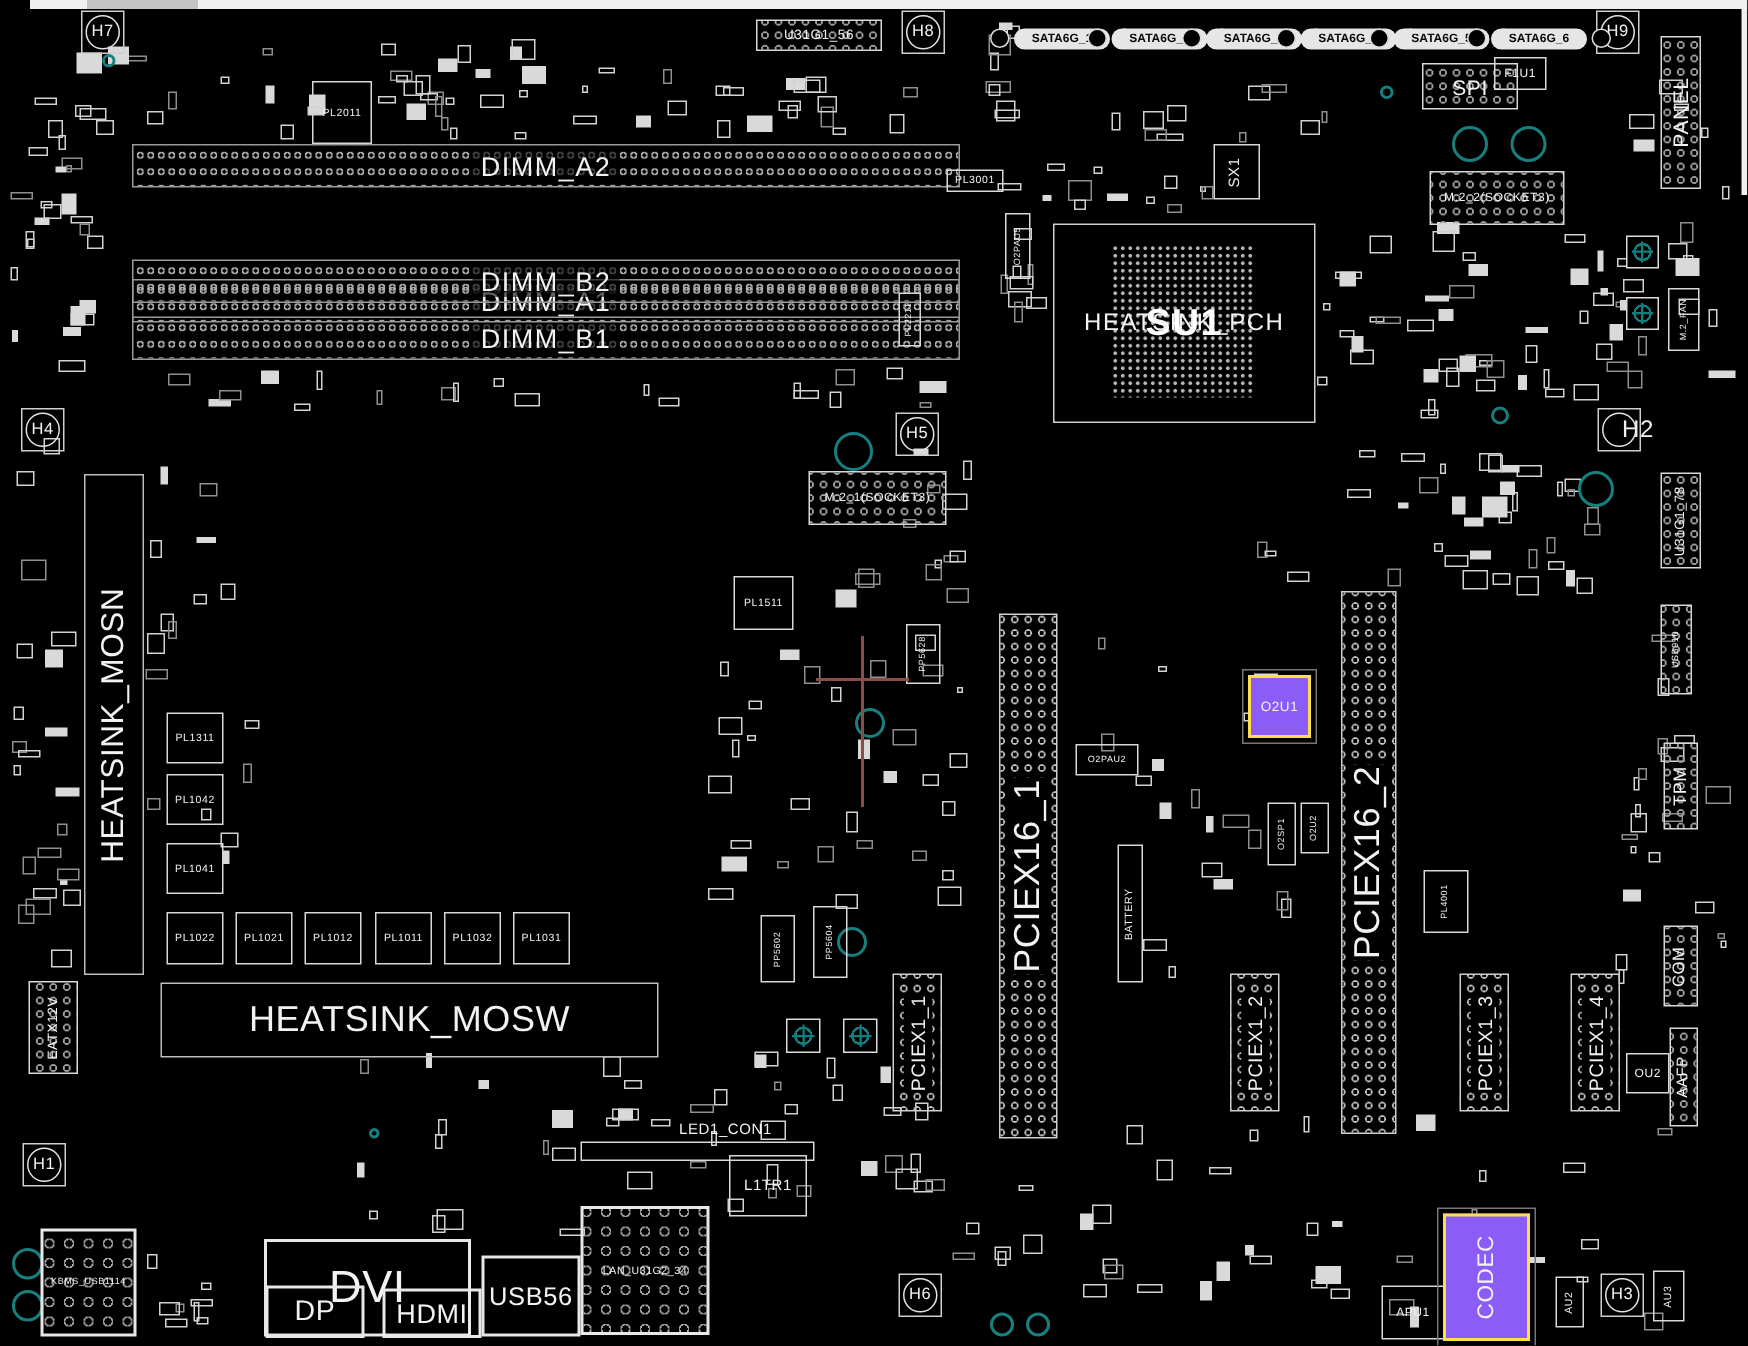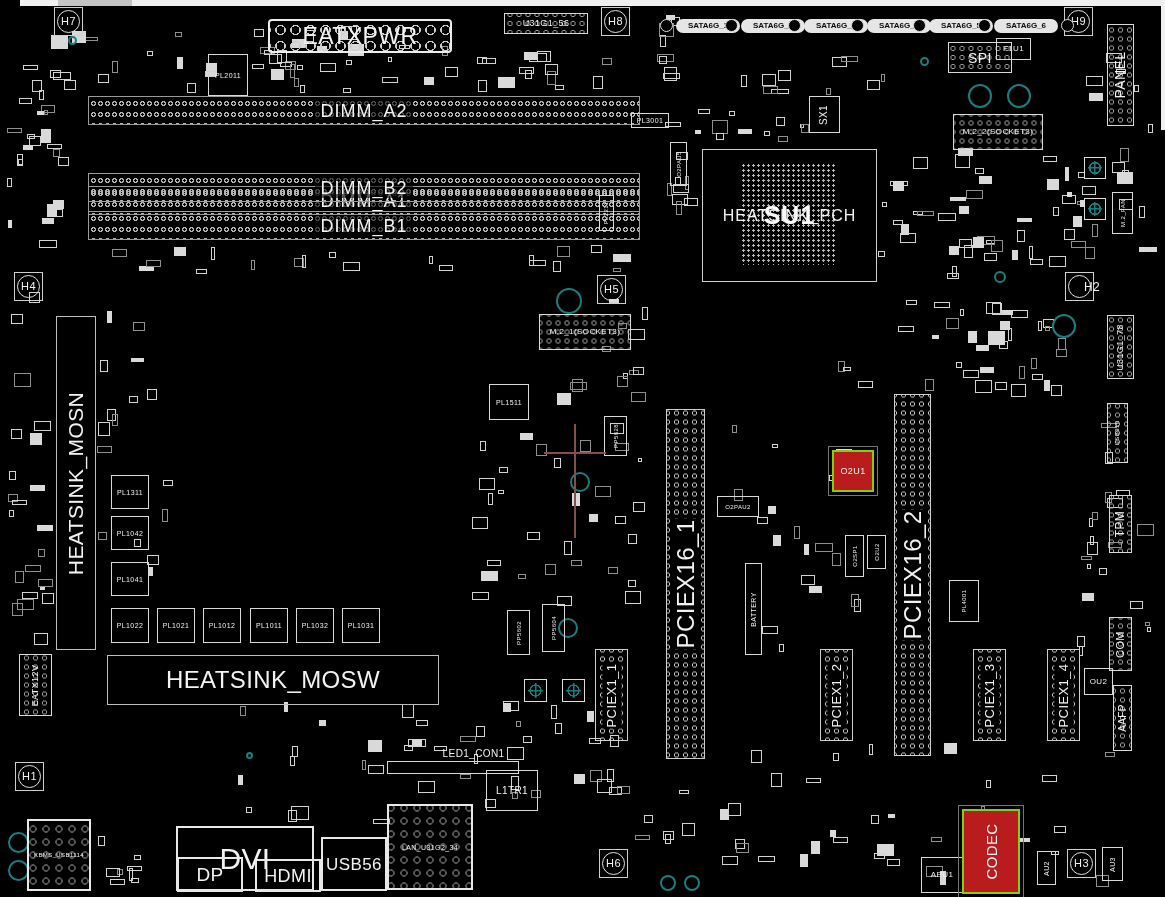--- a/index.html
+++ b/index.html
@@ -27,21 +27,21 @@
   .s-socket .lbl{background:rgba(0,0,0,.45);padding:1px 4px;letter-spacing:1px;}
   .s-pch{border:1px solid #cfcfcf;}
   .s-pch .lbl{z-index:3;letter-spacing:1px;}
   .s-pch .lbl2{position:absolute;color:#fff;z-index:2;font-weight:bold;letter-spacing:1px;}
   .dots{position:absolute;background-image:radial-gradient(circle,#b9b9b9 1px,transparent 1.4px);background-size:5px 5px;z-index:1;}
   .s-heatsink{border:1px solid #bdbdbd;}
   .s-io{border:2px solid #e8e8e8;}
   .s-io-dots{border:2px solid #e8e8e8;
     background-image:radial-gradient(circle,transparent 2.4px,#ababab 2.4px,#ababab 3.4px,transparent 3.5px);
     background-size:13px 13px;background-position:center;}
-  .s-chip{border:2px solid #84cc16;outline:1px solid #777;outline-offset:3px;background:#b91c1c;}
+  .s-chip{border:2px solid #fde047;outline:1px solid #777;outline-offset:3px;background:#8b5cf6;}
   .s-marker{border:1px solid #cfcfcf;}
   .s-marker::before{content:"";position:absolute;inset:2px;border:1.5px solid #e2e2e2;border-radius:50%;}
   .s-pill{background:#e6e6e6;border-radius:7px;}
   .s-pill .lbl{color:#0a0a0a;font-weight:bold;letter-spacing:0;}
   .s-pill::before,.s-pill::after{content:"";position:absolute;width:11px;height:11px;border:1.5px solid #dcdcdc;
     border-radius:50%;background:#000;top:50%;margin-top:-7px;}
   .s-pill::before{left:-16px;} .s-pill::after{right:-16px;}
   .s-label-above{border:1px solid #d8d8d8;}
   .s-label-above .lbl{position:absolute;bottom:calc(100% + 3px);left:42%;}
   .dcr{position:absolute;box-sizing:border-box;z-index:1;}
@@ -516,23 +516,20 @@
     <div class="ring" style="left: 660px; top: 875px; width: 16px; height: 16px;"></div>
     <div class="ring" style="left: 684px; top: 875px; width: 16px; height: 16px;"></div>
     <div class="ring" style="left: 1052px; top: 314px; width: 24px; height: 24px;"></div>
     <div class="ring" style="left: 920px; top: 57px; width: 9px; height: 9px;"></div>
     <div class="ring" style="left: 246px; top: 752px; width: 7px; height: 7px;"></div>
     <div class="ring" style="left: 994px; top: 271px; width: 12px; height: 12px;"></div>
     <div class="mount" style="left: 1084px; top: 157px; width: 22px; height: 22px;"></div>
     <div class="mount" style="left: 1084px; top: 198px; width: 22px; height: 22px;"></div>
     <div class="mount" style="left: 524px; top: 679px; width: 23px; height: 23px;"></div>
     <div class="mount" style="left: 562px; top: 679px; width: 23px; height: 23px;"></div>
-    <div class="comp s-atx" style="left: 268px; top: 19px; width: 184px; height: 34px;">
-      <span class="lbl" style="font-size: 23px;">EATXPWR</span>
-    </div>
     <div class="comp s-outline-dots" style="left: 504px; top: 13px; width: 84px; height: 21px;">
       <span class="lbl" style="font-size: 9px;">U31G1_56</span>
     </div>
     <div class="comp s-marker" style="left: 54px; top: 7px; width: 29px; height: 29px;">
       <span class="lbl" style="font-size: 11px;">H7</span>
     </div>
     <div class="comp s-marker" style="left: 601px; top: 7px; width: 29px; height: 29px;">
       <span class="lbl" style="font-size: 11px;">H8</span>
     </div>
     <div class="comp s-marker" style="left: 1064px; top: 7px; width: 29px; height: 29px;">
@@ -597,21 +594,21 @@
       <span class="lbl2" style="font-size: 25px;">SU1</span>
       <span class="lbl" style="font-size: 16px;">HEATSINK_PCH</span>
     </div>
     <div class="comp s-outline-dots" style="left: 953px; top: 114px; width: 90px; height: 36px;">
       <span class="lbl" style="font-size: 8px;">M.2_2(SOCKET3)</span>
     </div>
     <div class="comp s-outline" style="left: 1112px; top: 192px; width: 21px; height: 42px;">
       <span class="lbl rot" style="font-size: 6px;">M.2_FAN</span>
     </div>
     <div class="comp s-marker" style="left: 1065px; top: 272px; width: 29px; height: 29px;">
-      <span class="lbl" style="font-size: 12px; margin-left: 25px;">H2</span>
+      <span class="lbl" style="font-size: 16px; margin-left: 25px;">H2</span>
     </div>
     <div class="comp s-marker" style="left: 14px; top: 272px; width: 29px; height: 29px;">
       <span class="lbl" style="font-size: 11px;">H4</span>
     </div>
     <div class="comp s-marker" style="left: 597px; top: 275px; width: 29px; height: 29px;">
       <span class="lbl" style="font-size: 11px;">H5</span>
     </div>
     <div class="comp s-outline-dots" style="left: 1107px; top: 315px; width: 27px; height: 64px;">
       <span class="lbl rot" style="font-size: 9px;">U31G1_78</span>
     </div>
@@ -674,21 +671,21 @@
     </div>
     <div class="comp s-io" style="left: 255px; top: 859px; width: 66px; height: 33px;">
       <span class="lbl" style="font-size: 18px;">HDMI</span>
     </div>
     <div class="comp s-io" style="left: 321px; top: 837px; width: 66px; height: 54px;">
       <span class="lbl" style="font-size: 17px;">USB56</span>
     </div>
     <div class="comp s-io-dots" style="left: 387px; top: 804px; width: 86px; height: 86px;">
       <span class="lbl" style="font-size: 7px;">LAN_U31G2_34</span>
     </div>
-    <div class="comp s-label-above" style="left: 387px; top: 761px; width: 132px; height: 13px;">
+    <div class="comp s-label-above" style="left: 387px; top: 761px; width: 156px; height: 13px;">
       <span class="lbl" style="font-size: 10px;">LED1_CON1</span>
     </div>
     <div class="comp s-outline" style="left: 486px; top: 770px; width: 52px; height: 41px;">
       <span class="lbl" style="font-size: 10px;">L1TR1</span>
     </div>
     <div class="comp s-slot" style="left: 666px; top: 409px; width: 39px; height: 350px;">
       <span class="lbl rot" style="font-size: 24px;">PCIEX16_1</span>
     </div>
     <div class="comp s-outline" style="left: 717px; top: 496px; width: 42px; height: 21px;">
       <span class="lbl" style="font-size: 6px;">O2PAU2</span>
@@ -722,21 +719,21 @@
     </div>
     <div class="comp s-slot" style="left: 820px; top: 649px; width: 33px; height: 92px;">
       <span class="lbl rot" style="font-size: 13px;">PCIEX1_2</span>
     </div>
     <div class="comp s-slot" style="left: 973px; top: 649px; width: 33px; height: 92px;">
       <span class="lbl rot" style="font-size: 13px;">PCIEX1_3</span>
     </div>
     <div class="comp s-slot" style="left: 1047px; top: 649px; width: 33px; height: 92px;">
       <span class="lbl rot" style="font-size: 13px;">PCIEX1_4</span>
     </div>
-    <div class="comp s-outline" style="left: 1084px; top: 668px; width: 29px; height: 27px;">
+    <div class="comp s-outline" style="left: 1084px; top: 702px; width: 29px; height: 27px;">
       <span class="lbl" style="font-size: 8px;">OU2</span>
     </div>
     <div class="comp s-outline-dots" style="left: 1113px; top: 685px; width: 19px; height: 66px;">
       <span class="lbl rot" style="font-size: 10px;">AAFP</span>
     </div>
     <div class="comp s-outline-dots" style="left: 1109px; top: 617px; width: 23px; height: 54px;">
       <span class="lbl rot" style="font-size: 11px;">COM</span>
     </div>
     <div class="comp s-outline-dots" style="left: 1109px; top: 495px; width: 23px; height: 58px;">
       <span class="lbl rot" style="font-size: 12px;">TPM</span>

